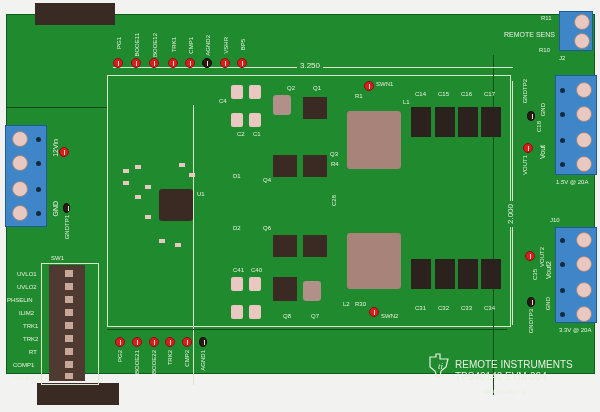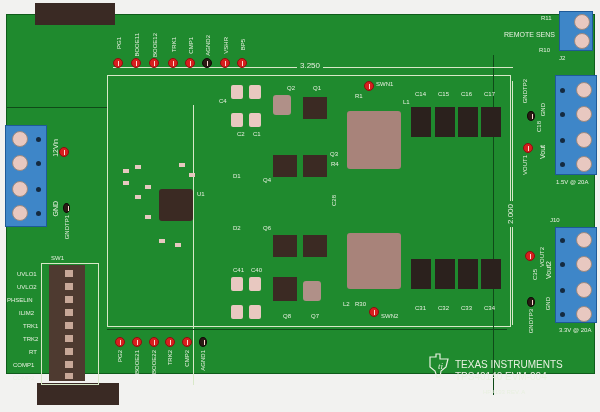--- a/index.html
+++ b/index.html
@@ -261,17 +261,17 @@
   <div class="abs silk-sm" style="left:431px;top:290px;">C32</div>
   <div class="abs silk-sm" style="left:454px;top:290px;">C33</div>
   <div class="abs silk-sm" style="left:477px;top:290px;">C34</div>
 
   <div class="abs" style="left:420px;top:338px;width:24px;height:26px;">
     <svg width="24" height="26" viewBox="0 0 24 26">
       <path d="M3 4 L9 4 L9 1 L13 1 L13 6 L21 6 L19 14 L14 18 L13 24 L10 24 L8 18 L3 14 Z" fill="none" stroke="#e8f0e0" stroke-width="1.2"></path>
       <text x="11" y="16" font-size="9" fill="#e8f0e0" font-family="Liberation Serif, serif" font-style="italic">ti</text>
     </svg>
   </div>
-  <div class="abs silk" style="left:448px;top:345px;font-size:10px;">TEXAS INSTRUMENTS</div>
+  <div class="abs silk" style="left:448px;top:345px;font-size:10px;">REMOTE INSTRUMENTS</div>
   <div class="abs silk" style="left:448px;top:357px;font-size:10px;">TPS40140 EVM-004</div>
   <div class="abs silk-sm" style="left:476px;top:374px;">HPA193 REV. A</div>
   <div class="abs" style="left:100px;top:314px;width:400px;height:1px;background:#0f4a18;"></div>
 </div>
 
 </body></html>

